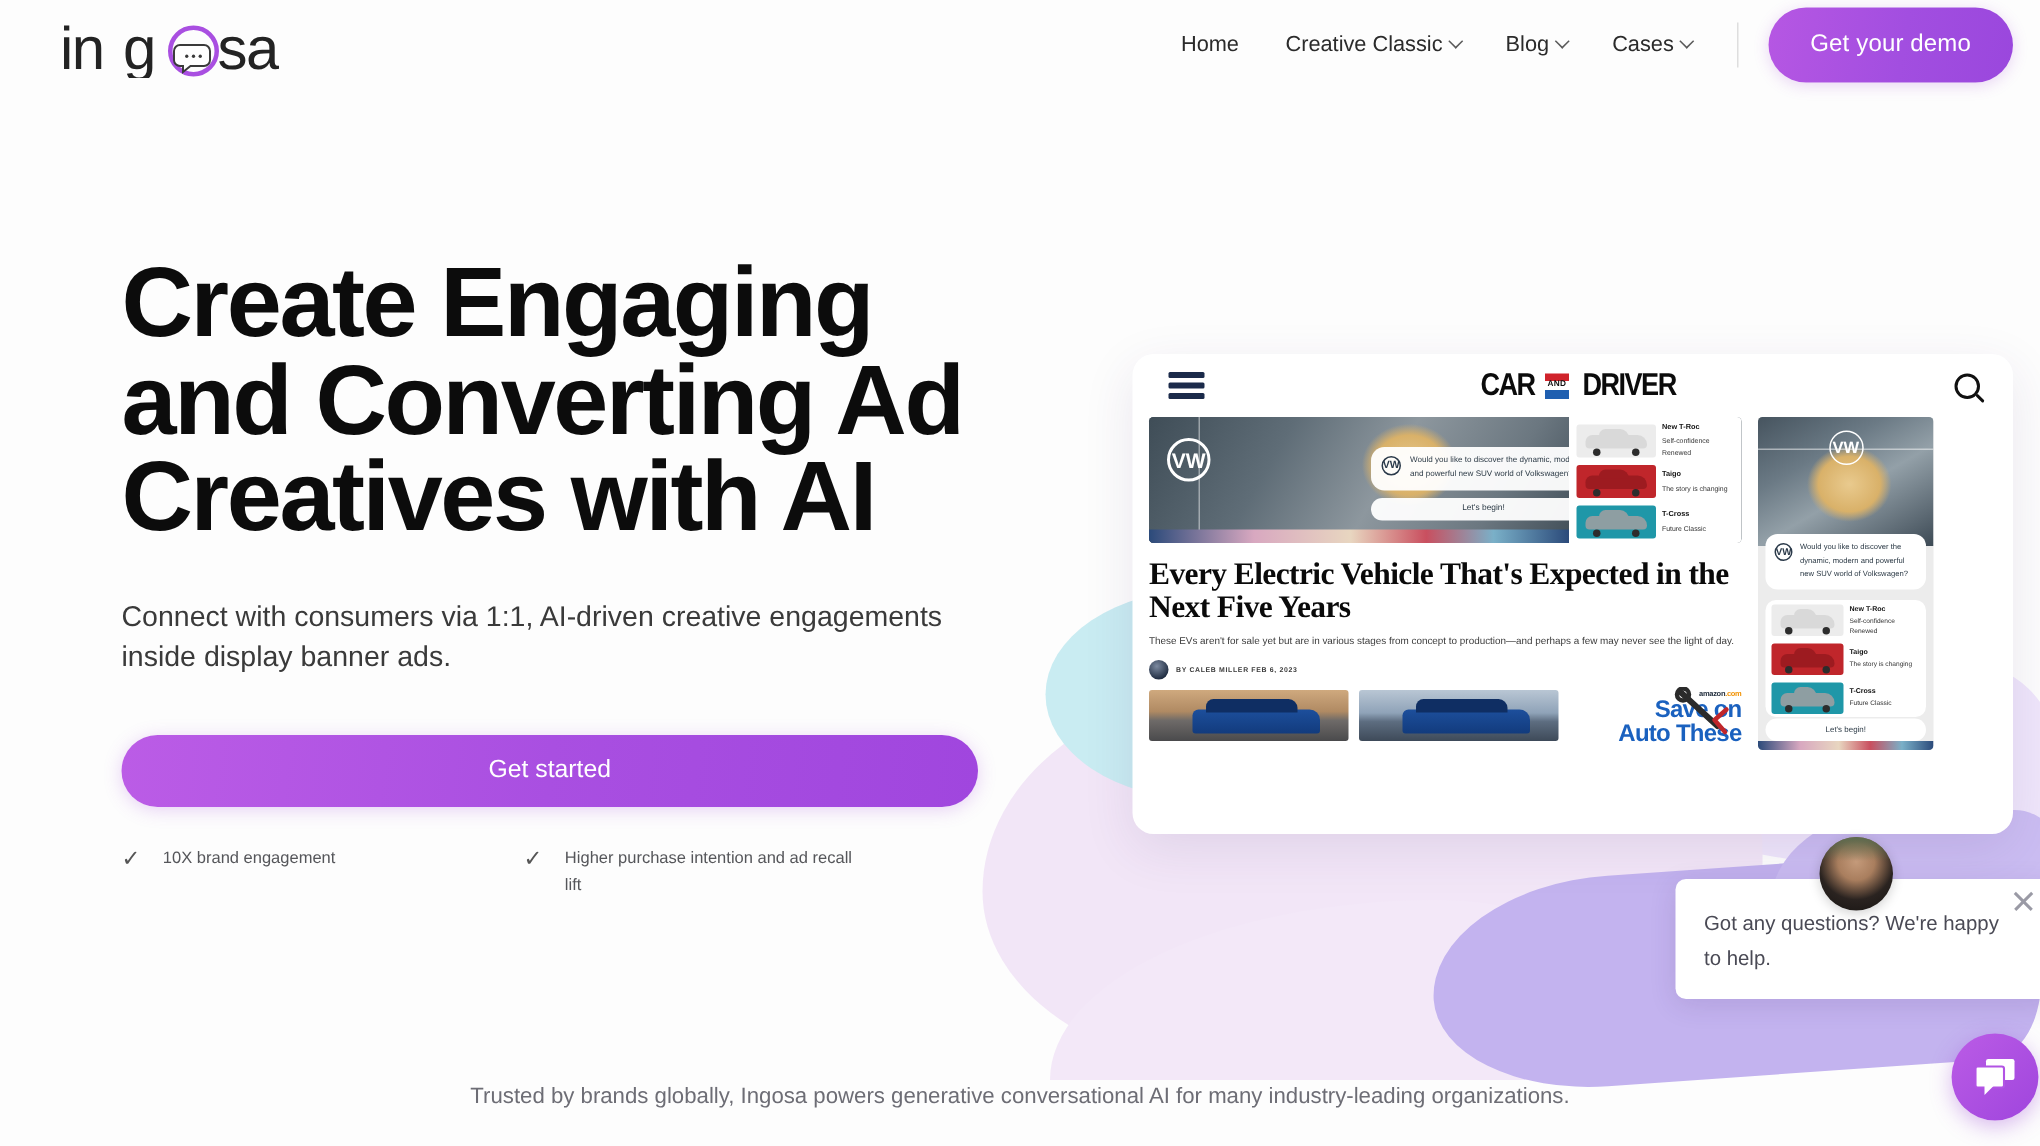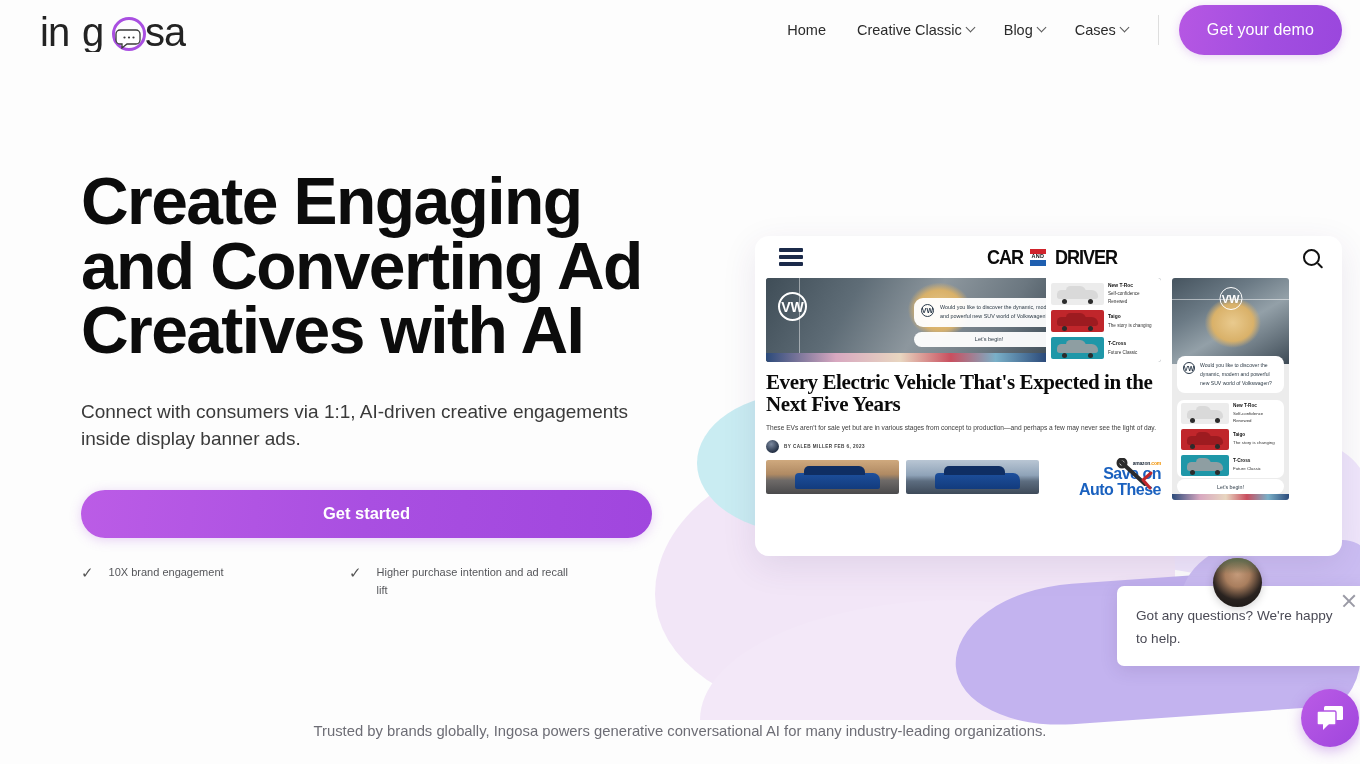--- a/index.html
+++ b/index.html
@@ -83,21 +83,21 @@
     font-size:66px; line-height:.98; font-weight:700; letter-spacing:-1.6px;
     color:#0c0c0c; max-width:600px;
   }
   .sub {
     margin-top:36px; font-size:19px; line-height:1.42; color:#3a3a3a;
     max-width:580px; font-weight:400;
   }
   .start-btn {
     margin-top:37px; width:571px; height:48px; border:none; border-radius:24px; cursor:pointer;
     background:linear-gradient(96deg,#bb5ce6 0%,#a94fe1 50%,#a046de 100%);
-    color:#fff; font-size:16.5px; font-weight:700;
+    color:#fff; font-size:16.5px; font-weight:400;
     font-family:"Liberation Sans", sans-serif;
     box-shadow:0 2px 12px rgba(165,75,220,.25);
   }
   .feats { margin-top:26px; display:flex; }
   .feat { display:flex; gap:15px; align-items:flex-start; }
   .feat:first-child { width:268px; }
   .feat .tick { color:#555; font-size:15px; line-height:1.1; padding-top:1px; }
   .feat .ftxt { font-size:11px; line-height:1.62; color:#55565a; max-width:200px; }
 
   

